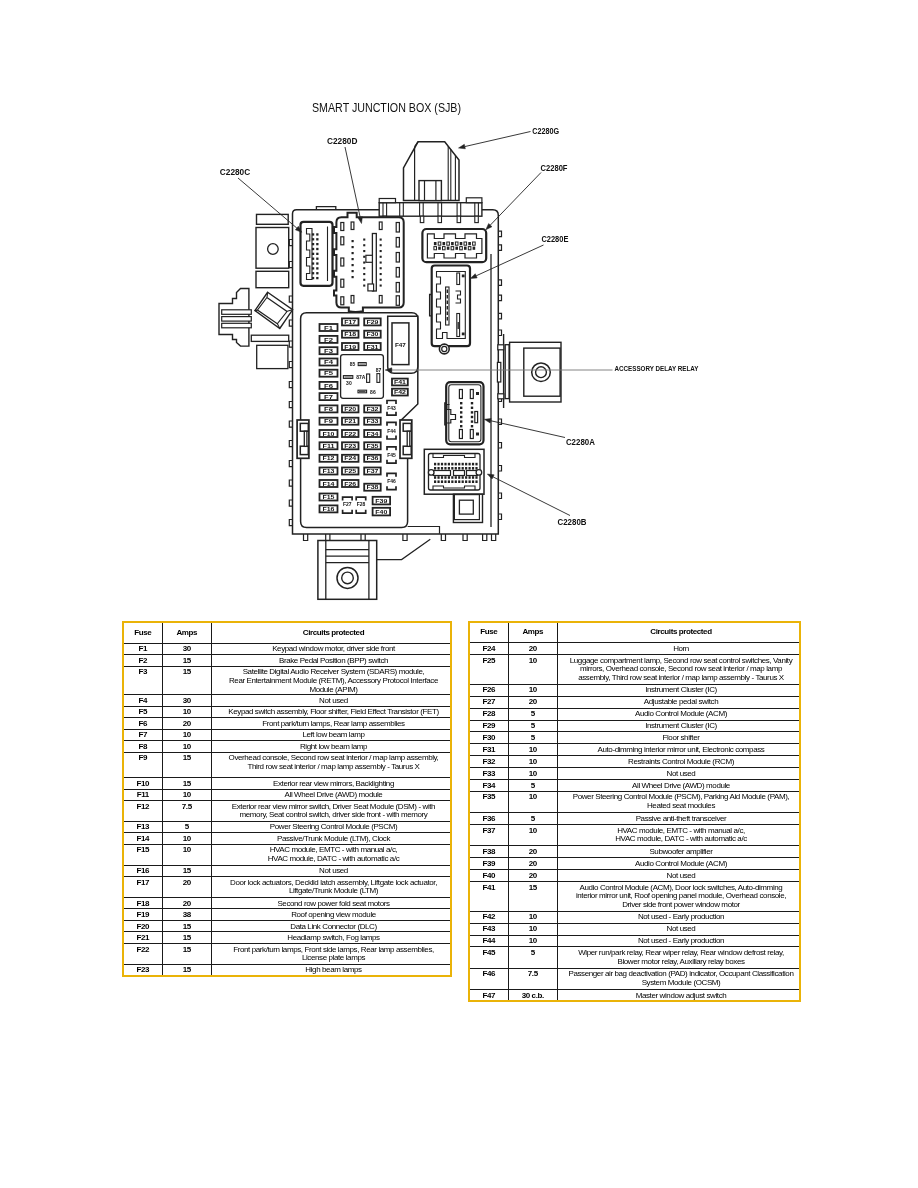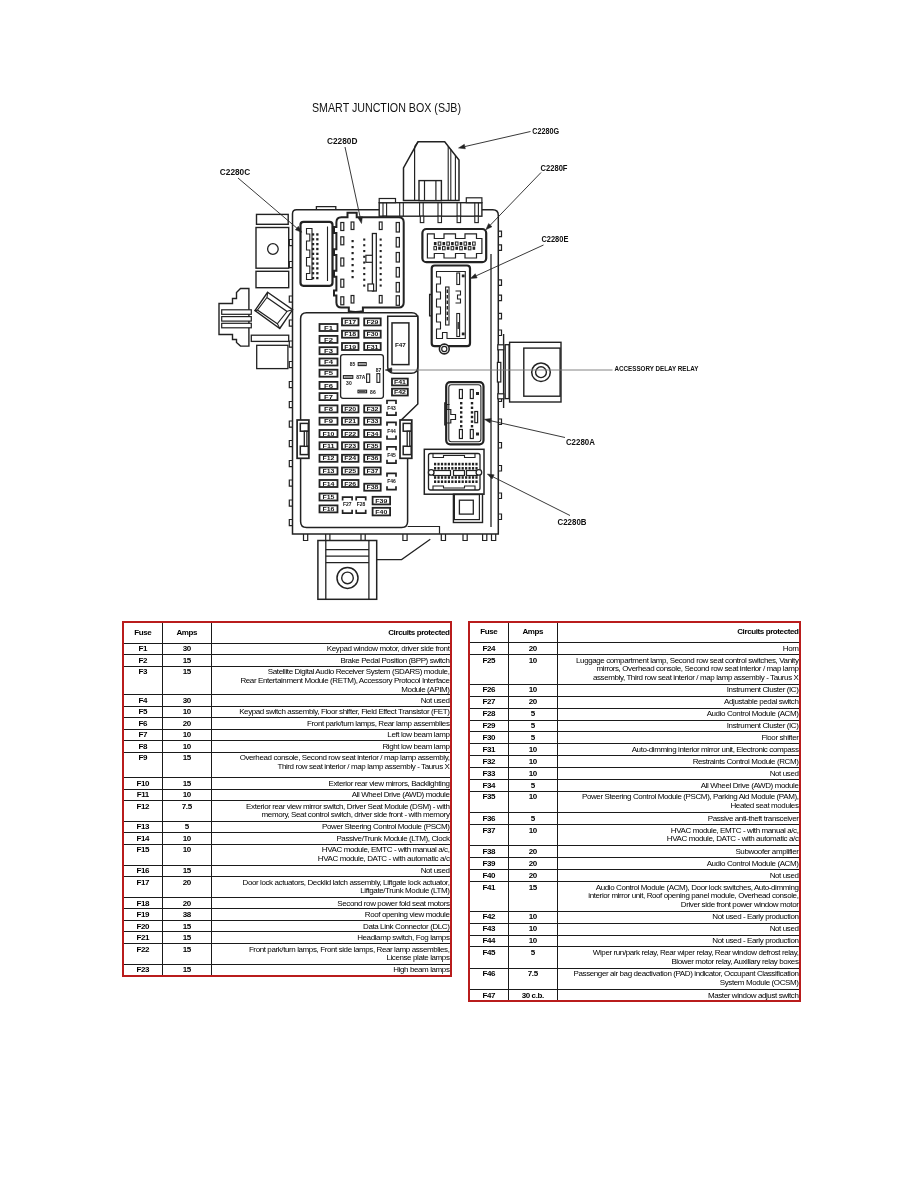--- a/index.html
+++ b/index.html
@@ -1,19 +1,19 @@
 <!DOCTYPE html>
 <html><head><meta charset="utf-8"><style>
 html,body{margin:0;padding:0;background:#fff;width:918px;height:1188px;overflow:hidden}
 body{position:relative;font-family:"Liberation Sans",sans-serif;transform:translateZ(0);will-change:transform}
-table{border-collapse:collapse;width:100%;table-layout:fixed;border:2px solid #b91c1c}
+table{border-collapse:collapse;width:100%;table-layout:fixed;border:2px solid #eab308}
 td{border:1.2px solid #1a1a1a;font-size:8px;line-height:8.6px;letter-spacing:-0.4px;
 vertical-align:top;padding:1.6px 0 0 0;color:#000;text-align:center;font-weight:bold;
 overflow:hidden;white-space:nowrap}
-td.c{text-align:right;padding-left:6px;font-weight:normal}
+td.c{text-align:center;padding-left:6px;font-weight:normal}
 tr.hd td{vertical-align:middle;padding-top:0}
 tr.hd td.c{font-weight:bold}
 </style></head><body>
 <svg width="918" height="1188" viewBox="0 0 918 1188" font-family="&quot;Liberation Sans&quot;,sans-serif" style="position:absolute;left:0;top:0">
     <text x="312" y="111.5" font-size="13.2" text-anchor="start" fill="#111" textLength="149" lengthAdjust="spacingAndGlyphs">SMART JUNCTION BOX (SJB)</text>
 <path d="M 296.5,209.8 L 492.8,209.8 Q 498.3,209.8 498.3,215.3 L 498.3,534 L 292.5,534 L 292.5,213.8 Q 292.5,209.8 296.5,209.8 Z" fill="#fff" stroke="#222" stroke-width="1.5" stroke-linejoin="miter"></path>
 <line x1="491.0" y1="254.0" x2="491.0" y2="527.0" stroke="#222" stroke-width="1.3"></line>
 <path d="M 292.5,239.5 L 289.3,239.5 L 289.3,245.7 L 292.5,245.7" fill="none" stroke="#222" stroke-width="1.2" stroke-linejoin="miter"></path>
 <path d="M 292.5,261.5 L 289.3,261.5 L 289.3,267.7 L 292.5,267.7" fill="none" stroke="#222" stroke-width="1.2" stroke-linejoin="miter"></path>
 <path d="M 292.5,296.0 L 289.3,296.0 L 289.3,302.2 L 292.5,302.2" fill="none" stroke="#222" stroke-width="1.2" stroke-linejoin="miter"></path>

